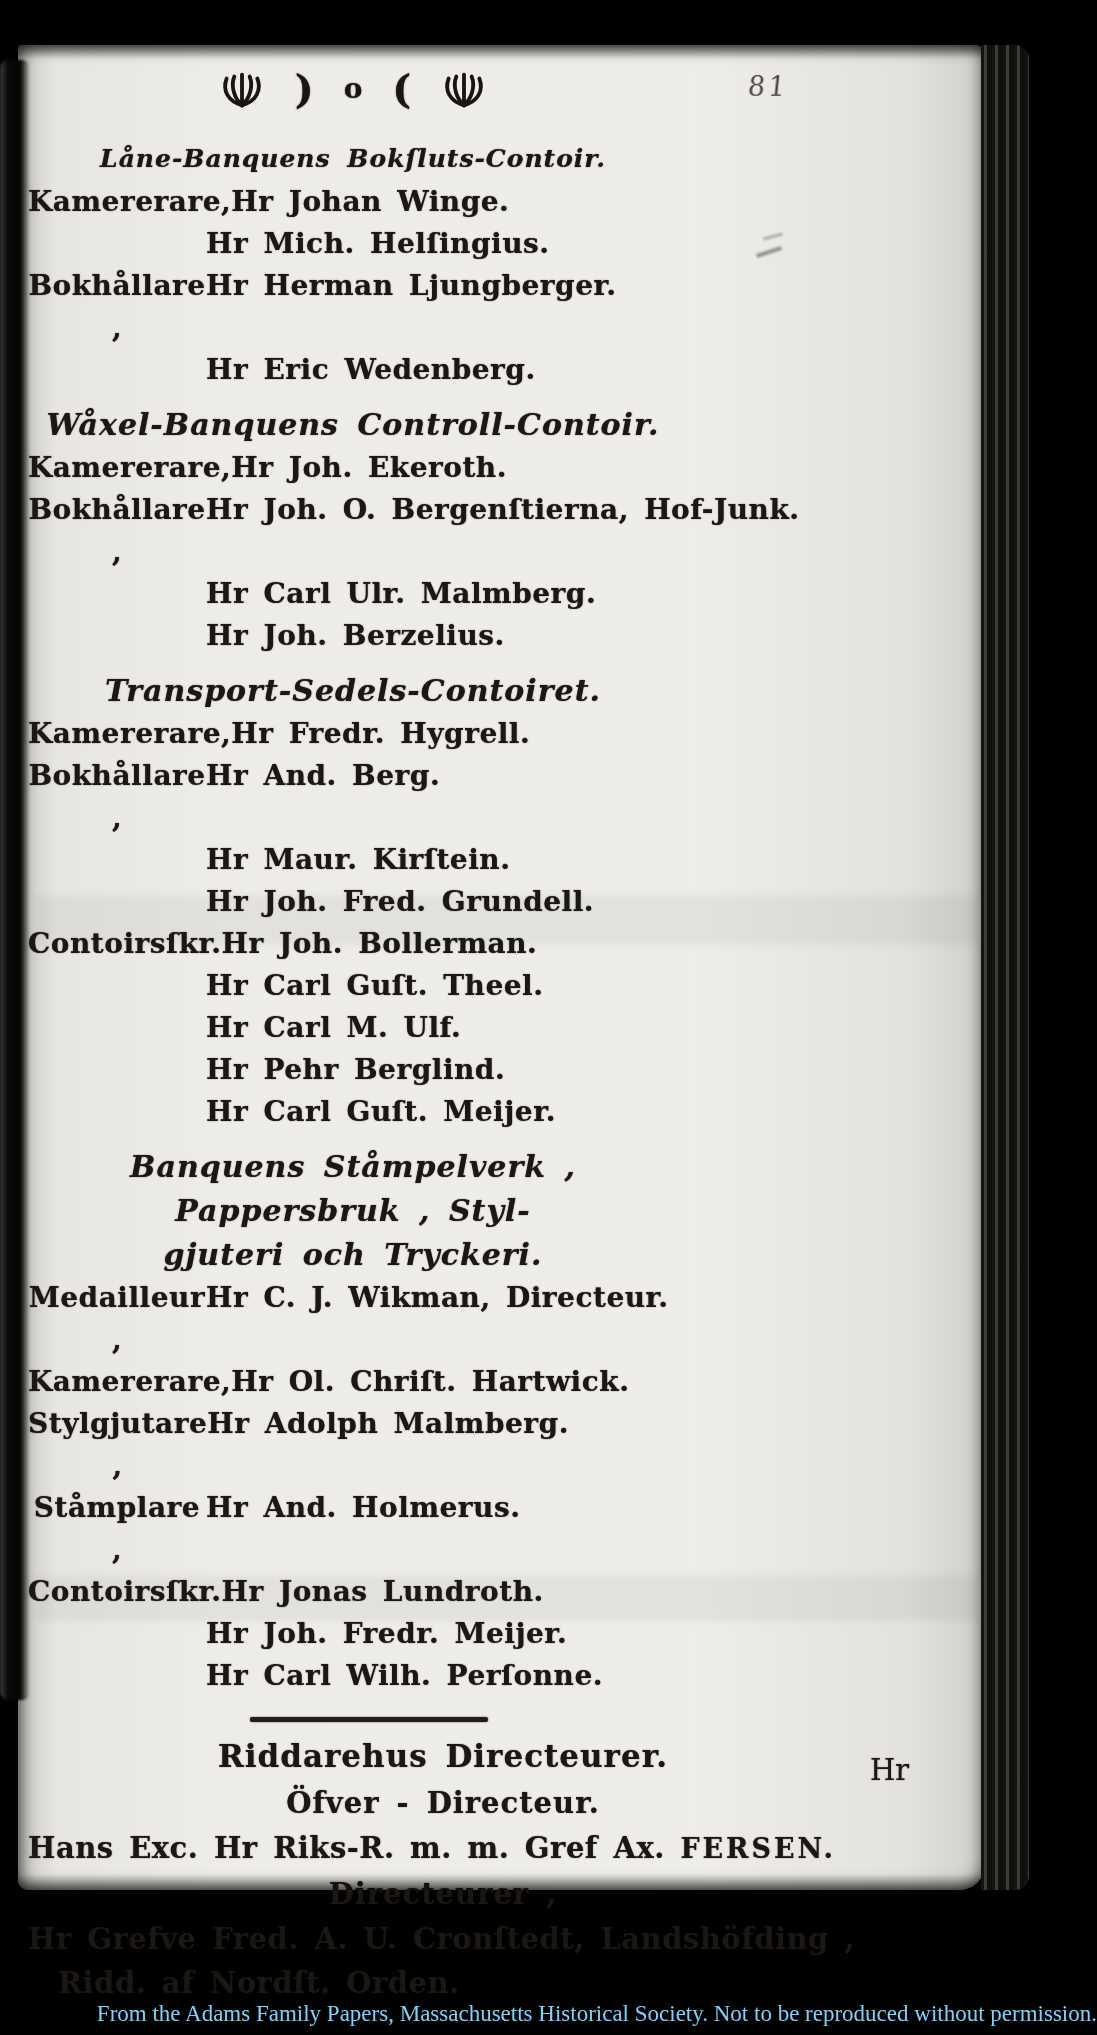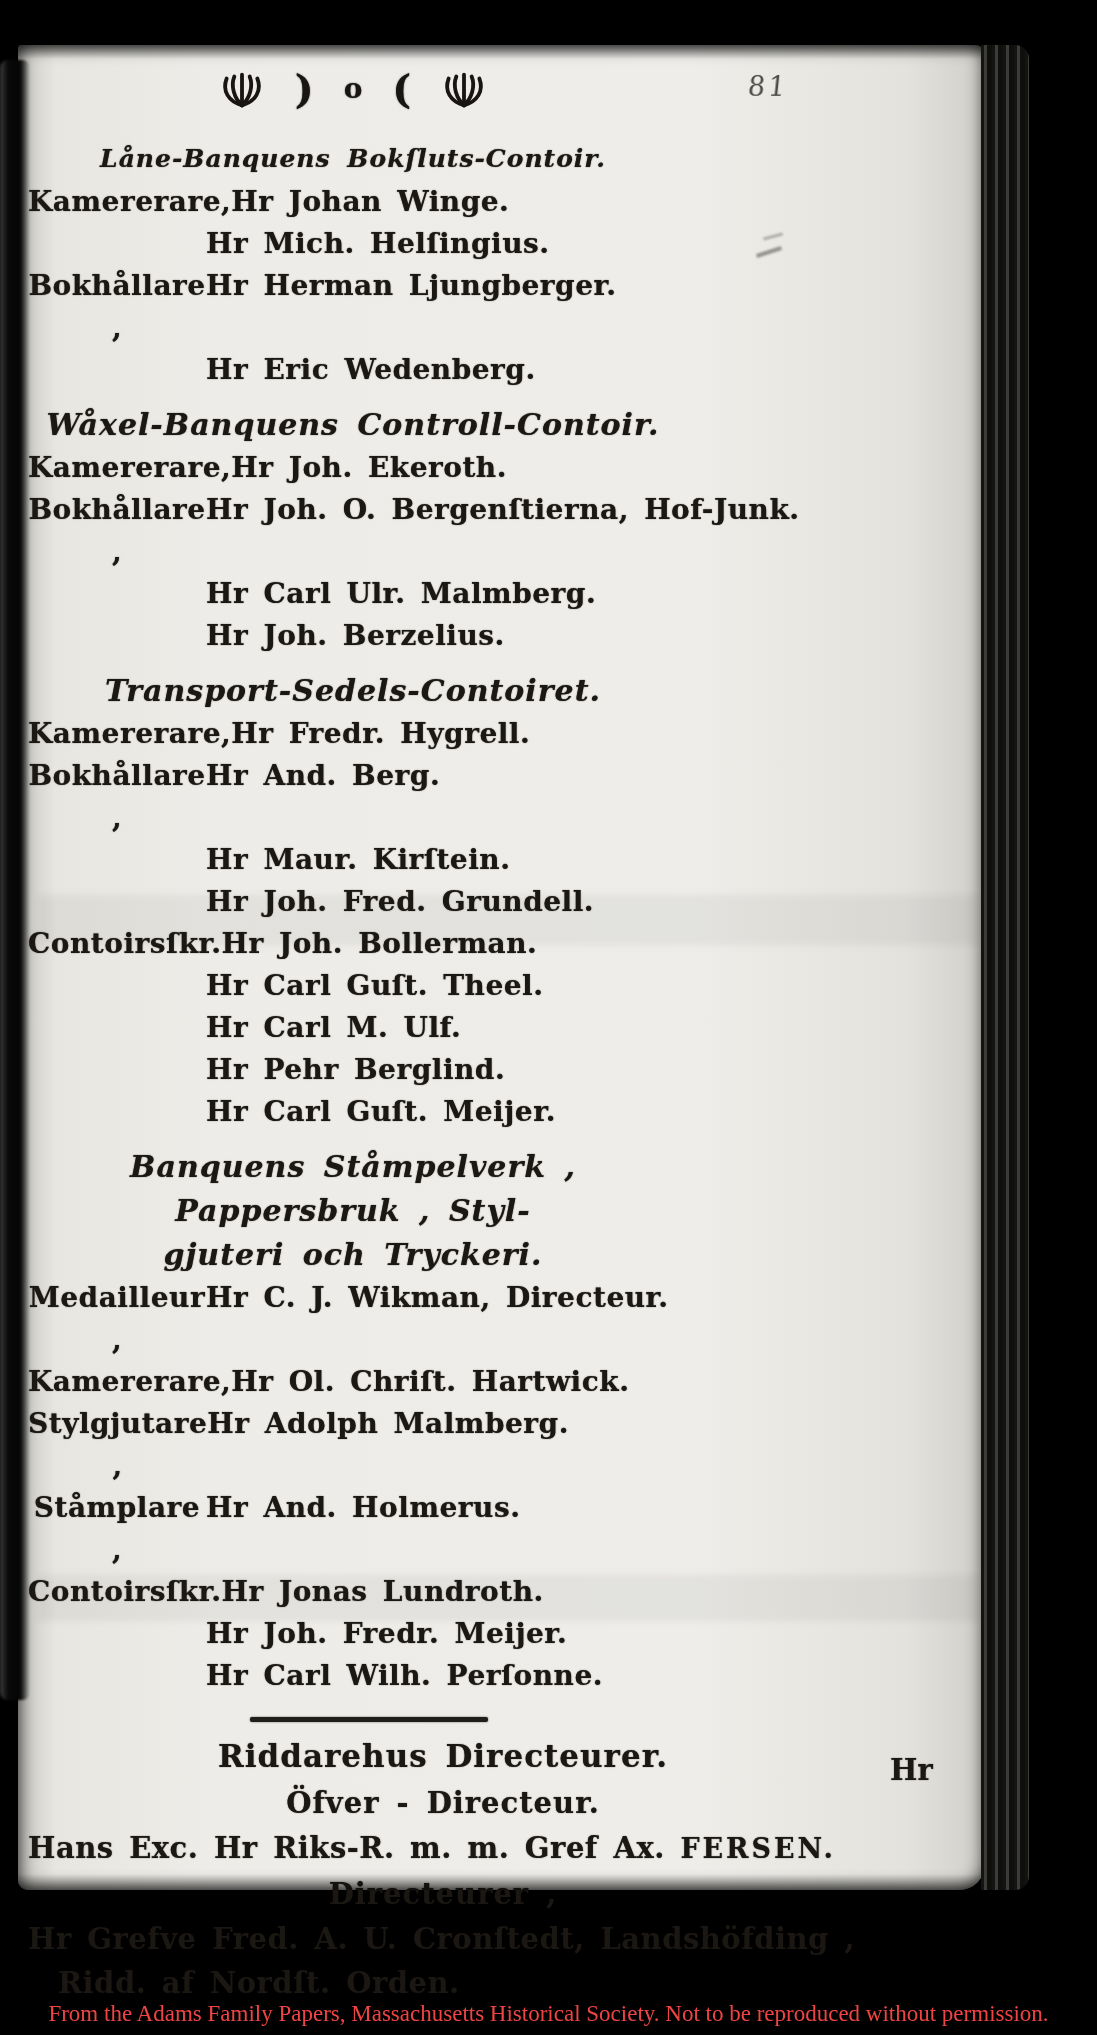--- a/index.html
+++ b/index.html
@@ -79,27 +79,27 @@
     margin:20px 0 10px 222px;box-shadow:0 0 2px rgba(0,0,0,.6);
   }
   .ridd{width:830px;text-align:center;font-weight:bold;text-shadow:0 0 1.2px rgba(15,10,5,.7);}
   .ridd-title{font-size:31px;line-height:48px;letter-spacing:1px;word-spacing:6px;}
   .ridd-sub{font-size:29px;line-height:46px;letter-spacing:1px;word-spacing:6px;}
   .ridd-line{width:920px;text-align:left;font-weight:bold;font-size:29px;line-height:44px;
     letter-spacing:.5px;word-spacing:5px;text-shadow:0 0 1.2px rgba(15,10,5,.7);}
   .caps{letter-spacing:3px;font-size:.93em;}
   .indent{padding-left:30px;}
   .catchword{
-    position:absolute;left:872px;top:1708px;
-    font-weight:bold;font-size:29px;color:#1b1713;
+    position:absolute;left:852px;top:1708px;
+    font-weight:normal;font-size:29px;color:#1b1713;
     text-shadow:0 0 1.2px rgba(15,10,5,.7);
   }
   .footer{
     position:absolute;left:0;bottom:8px;width:100%;
-    text-align:center;color:#ef4444;
+    text-align:right;color:#7dd3fc;
     font-family:"Liberation Serif", serif;font-size:23px;
   }
   .faint-mark{
     position:absolute;left:738px;top:205px;width:26px;height:4px;
     background:rgba(60,58,54,.5);filter:blur(1px);transform:rotate(-18deg);
   }
   .faint-mark2{
     position:absolute;left:745px;top:190px;width:20px;height:3px;
     background:rgba(60,58,54,.35);filter:blur(1px);transform:rotate(-15deg);
   }

